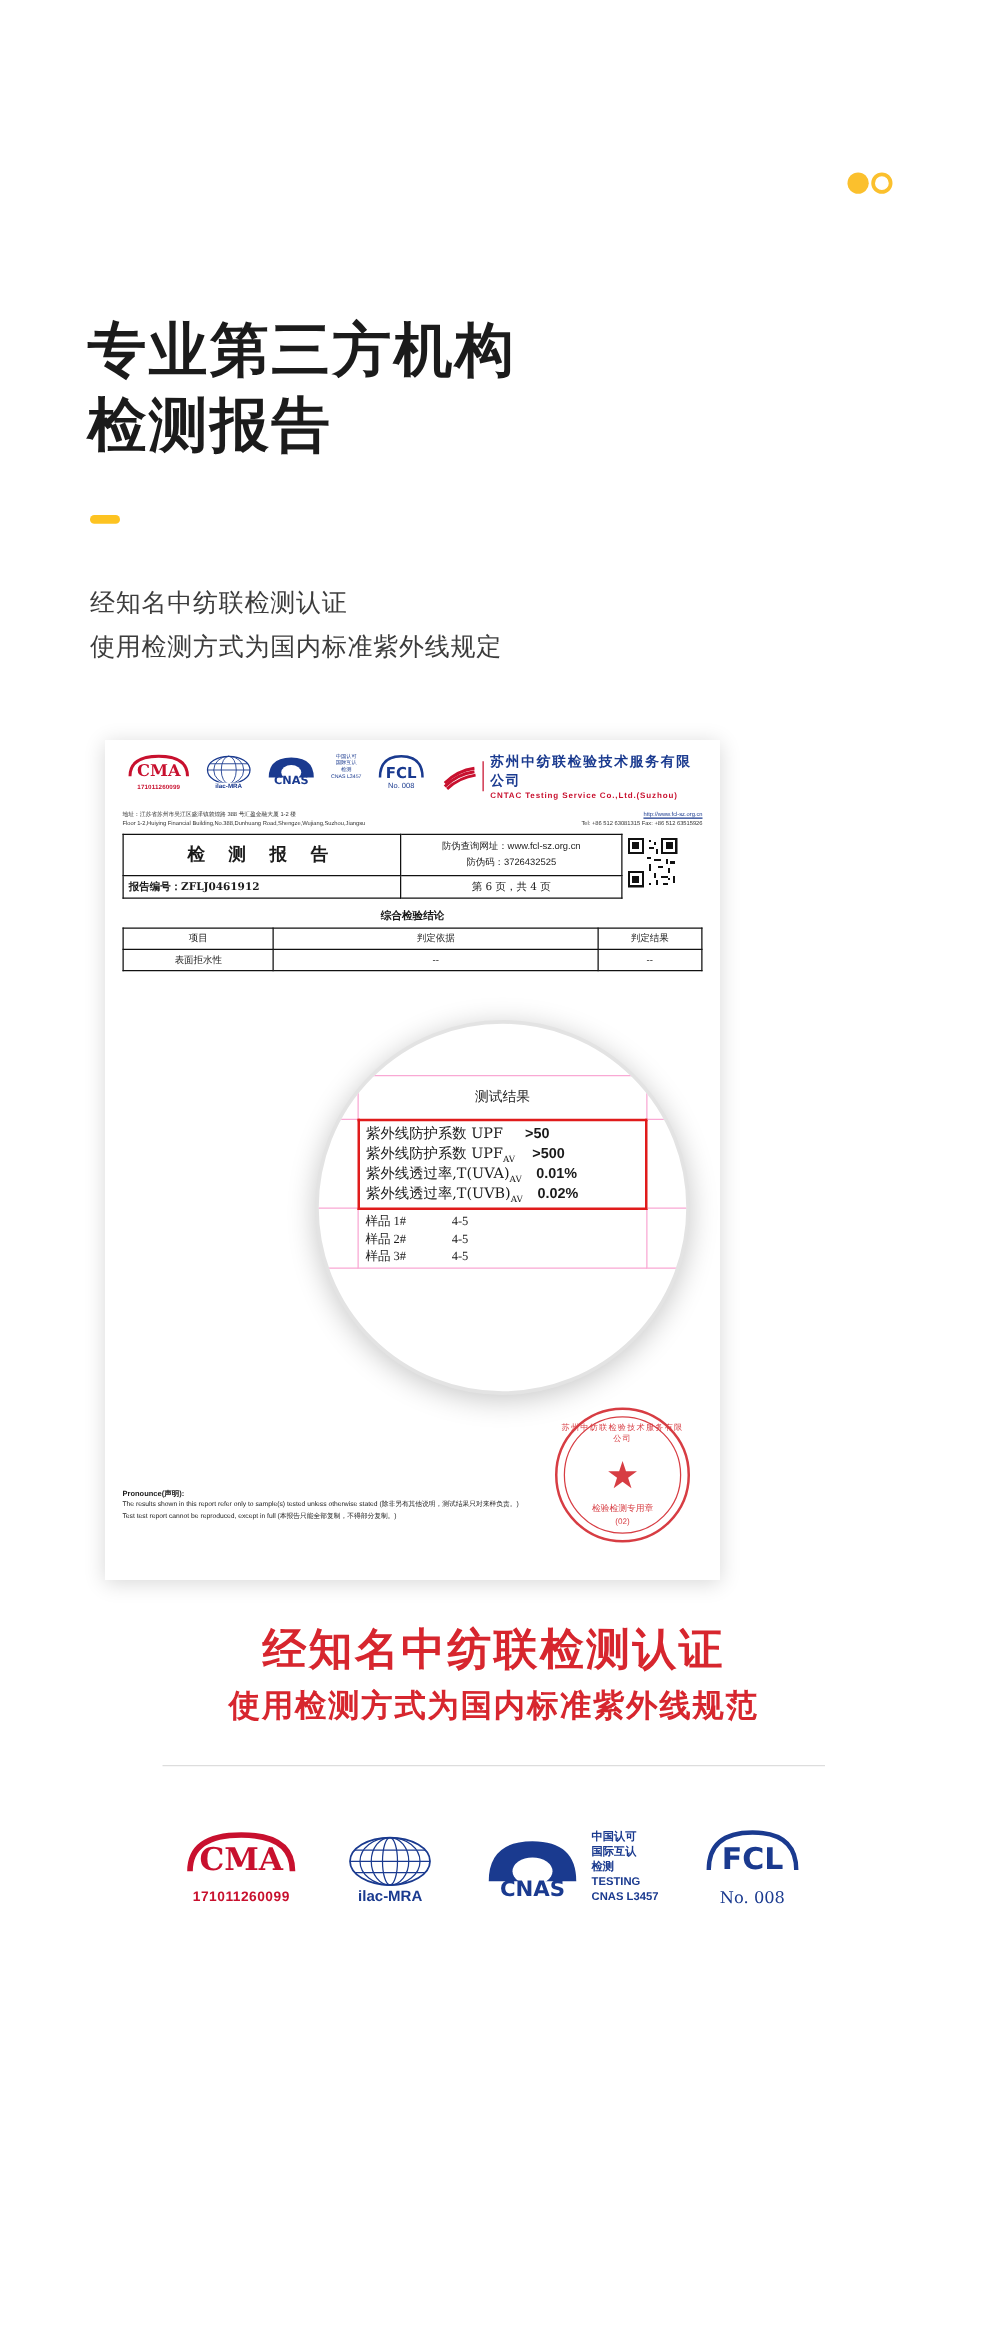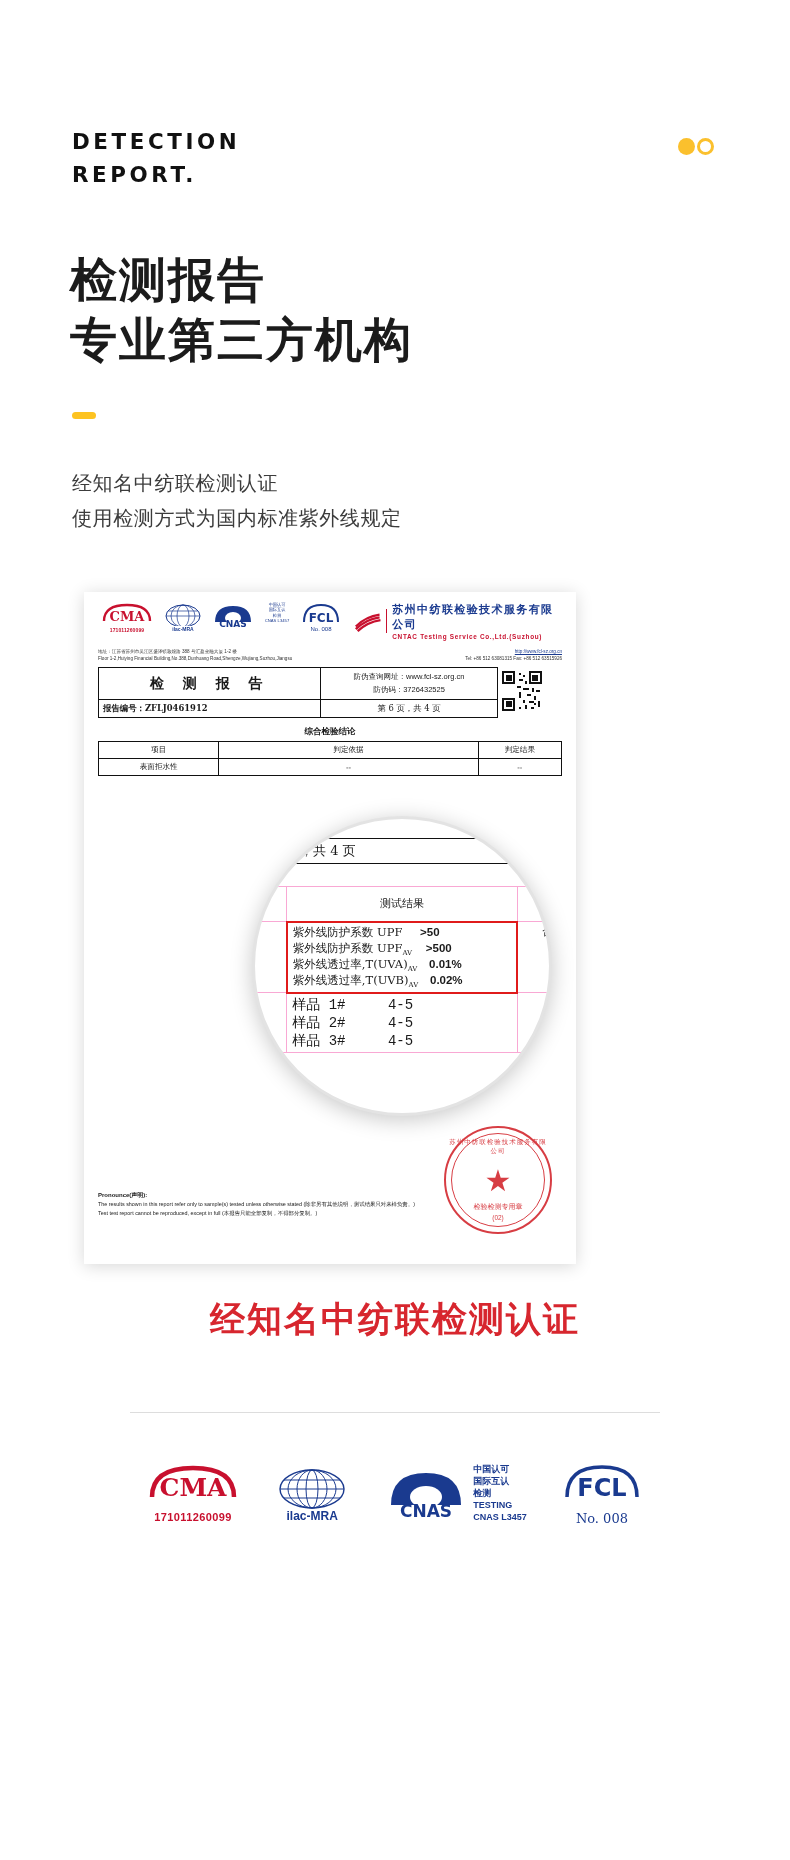--- a/index.html
+++ b/index.html
@@ -101,21 +101,21 @@
     overflow: hidden;
   }
   .mag-c { position: absolute; left: -86px; top: 4px; width: 420px; }
   .mag-c table.t td { border: 1px solid #f9a8d4; padding: 2px 5px; }
   .mag-row1 td { font-size: 11px; text-align: center; font-family: "DejaVu Serif", serif; }
   .mag-line { font-size: 11.5px; font-family: "DejaVu Serif", serif; white-space: nowrap; }
   .redbox { border: 2px solid #e01b1b !important; }
   .val { font-weight: 700; font-family: "Liberation Sans", sans-serif; }
   sub { font-size: 7px; }
 
-  .samp td { font-size: 14px; font-family: Liberation Mono, monospace; }
+  .samp td { font-size: 10px; font-family: Liberation Serif, serif; }
 
   .pron { position: absolute; left: 14px; bottom: 46px; width: 400px; }
   .pron .h { font-size: 6px; font-weight: 700; }
   .pron .l { font-size: 5.4px; color: #222; line-height: 1.7; }
 
   .stamp {
     position: absolute; right: 24px; bottom: 30px;
     width: 108px; height: 108px; border-radius: 50%;
     border: 2px solid #d2232a; color: #d2232a;
     display: flex; align-items: center; justify-content: center;
@@ -148,32 +148,28 @@
   .f-cnas { display: flex; align-items: center; gap: 6px; }
   .f-cnas .cn { font-size: 9px; color: #1a3a8f; line-height: 1.35; font-weight: 600; }
   .f-fcl { text-align: center; }
   .f-fcl .no { font-size: 13px; color: #1a3a8f; font-family: "DejaVu Serif", serif; margin-top: 2px; }
 </style>
 </head>
 <body>
 
 <div class="page">
 
-  <div class="hdr">
-    <div class="hdr-line">DETECTION</div>
-    <div class="hdr-line">REPORT.</div>
-  </div>
   <div class="logo-mark">
     <div class="logo-dot-a"></div>
     <div class="logo-dot-b"></div>
   </div>
 
   <div class="title-block">
+    <div class="title-l">专业第三方机构</div>
     <div class="title-l">检测报告</div>
-    <div class="title-l">专业第三方机构</div>
   </div>
   <div class="yellow-dash"></div>
   <div class="sub-block">
     <div class="sub-l">经知名中纺联检测认证</div>
     <div class="sub-l">使用检测方式为国内标准紫外线规定</div>
   </div>
 
   <div class="cert">
     <div class="cert-inner">
 
@@ -314,21 +310,20 @@
           <td>表面拒水性</td>
           <td>--</td>
           <td>--</td>
         </tr>
       </tbody>
         </table>
 
       <div class="mag">
         <div class="mag-c">
           <div style="text-align:right;font-size:13px;padding-right:46px;font-family:'DejaVu Sans',sans-serif">432525</div>
-          <div style="border-top:1px solid #111;border-bottom:1px solid #111;padding:3px 0 3px 118px;font-size:13px;font-family:'DejaVu Serif',serif">页，共 4 页</div>
 
           <table class="t" style="margin-top:22px">
             <tbody>
                 <tr class="mag-row1">
               <td style="width:28%">
                 <div>要求</div>
                 <div>（注）</div>
               </td>
               <td style="width:55%">测试结果</td>
               <td style="width:17%">判</td>
@@ -394,20 +389,21 @@
         <div class="top-t">苏州中纺联检验技术服务有限公司</div>
         <div class="star">★</div>
         <div class="bot-t">检验检测专用章</div>
         <div class="bot-n">(02)</div>
       </div>
 
     </div>
   </div>
 
   <div class="redline1">经知名中纺联检测认证</div>
+  <div class="redline2">使用检测方式为国内标准紫外线规范</div>
   <div class="hr"></div>
 
   <div class="footer">
     <div class="f-cma">
       <svg width="92" height="42" viewBox="0 0 92 42">
         <path d="M5 34 Q5 5 46 5 Q87 5 87 34" fill="none" stroke="#C8102E" stroke-width="4.5"></path>
         <text x="46" y="33" font-size="25" font-weight="bold" fill="#C8102E" text-anchor="middle" font-family="DejaVu Serif, serif">CMA</text>
       </svg>
       <div class="num">171011260099</div>
     </div>

